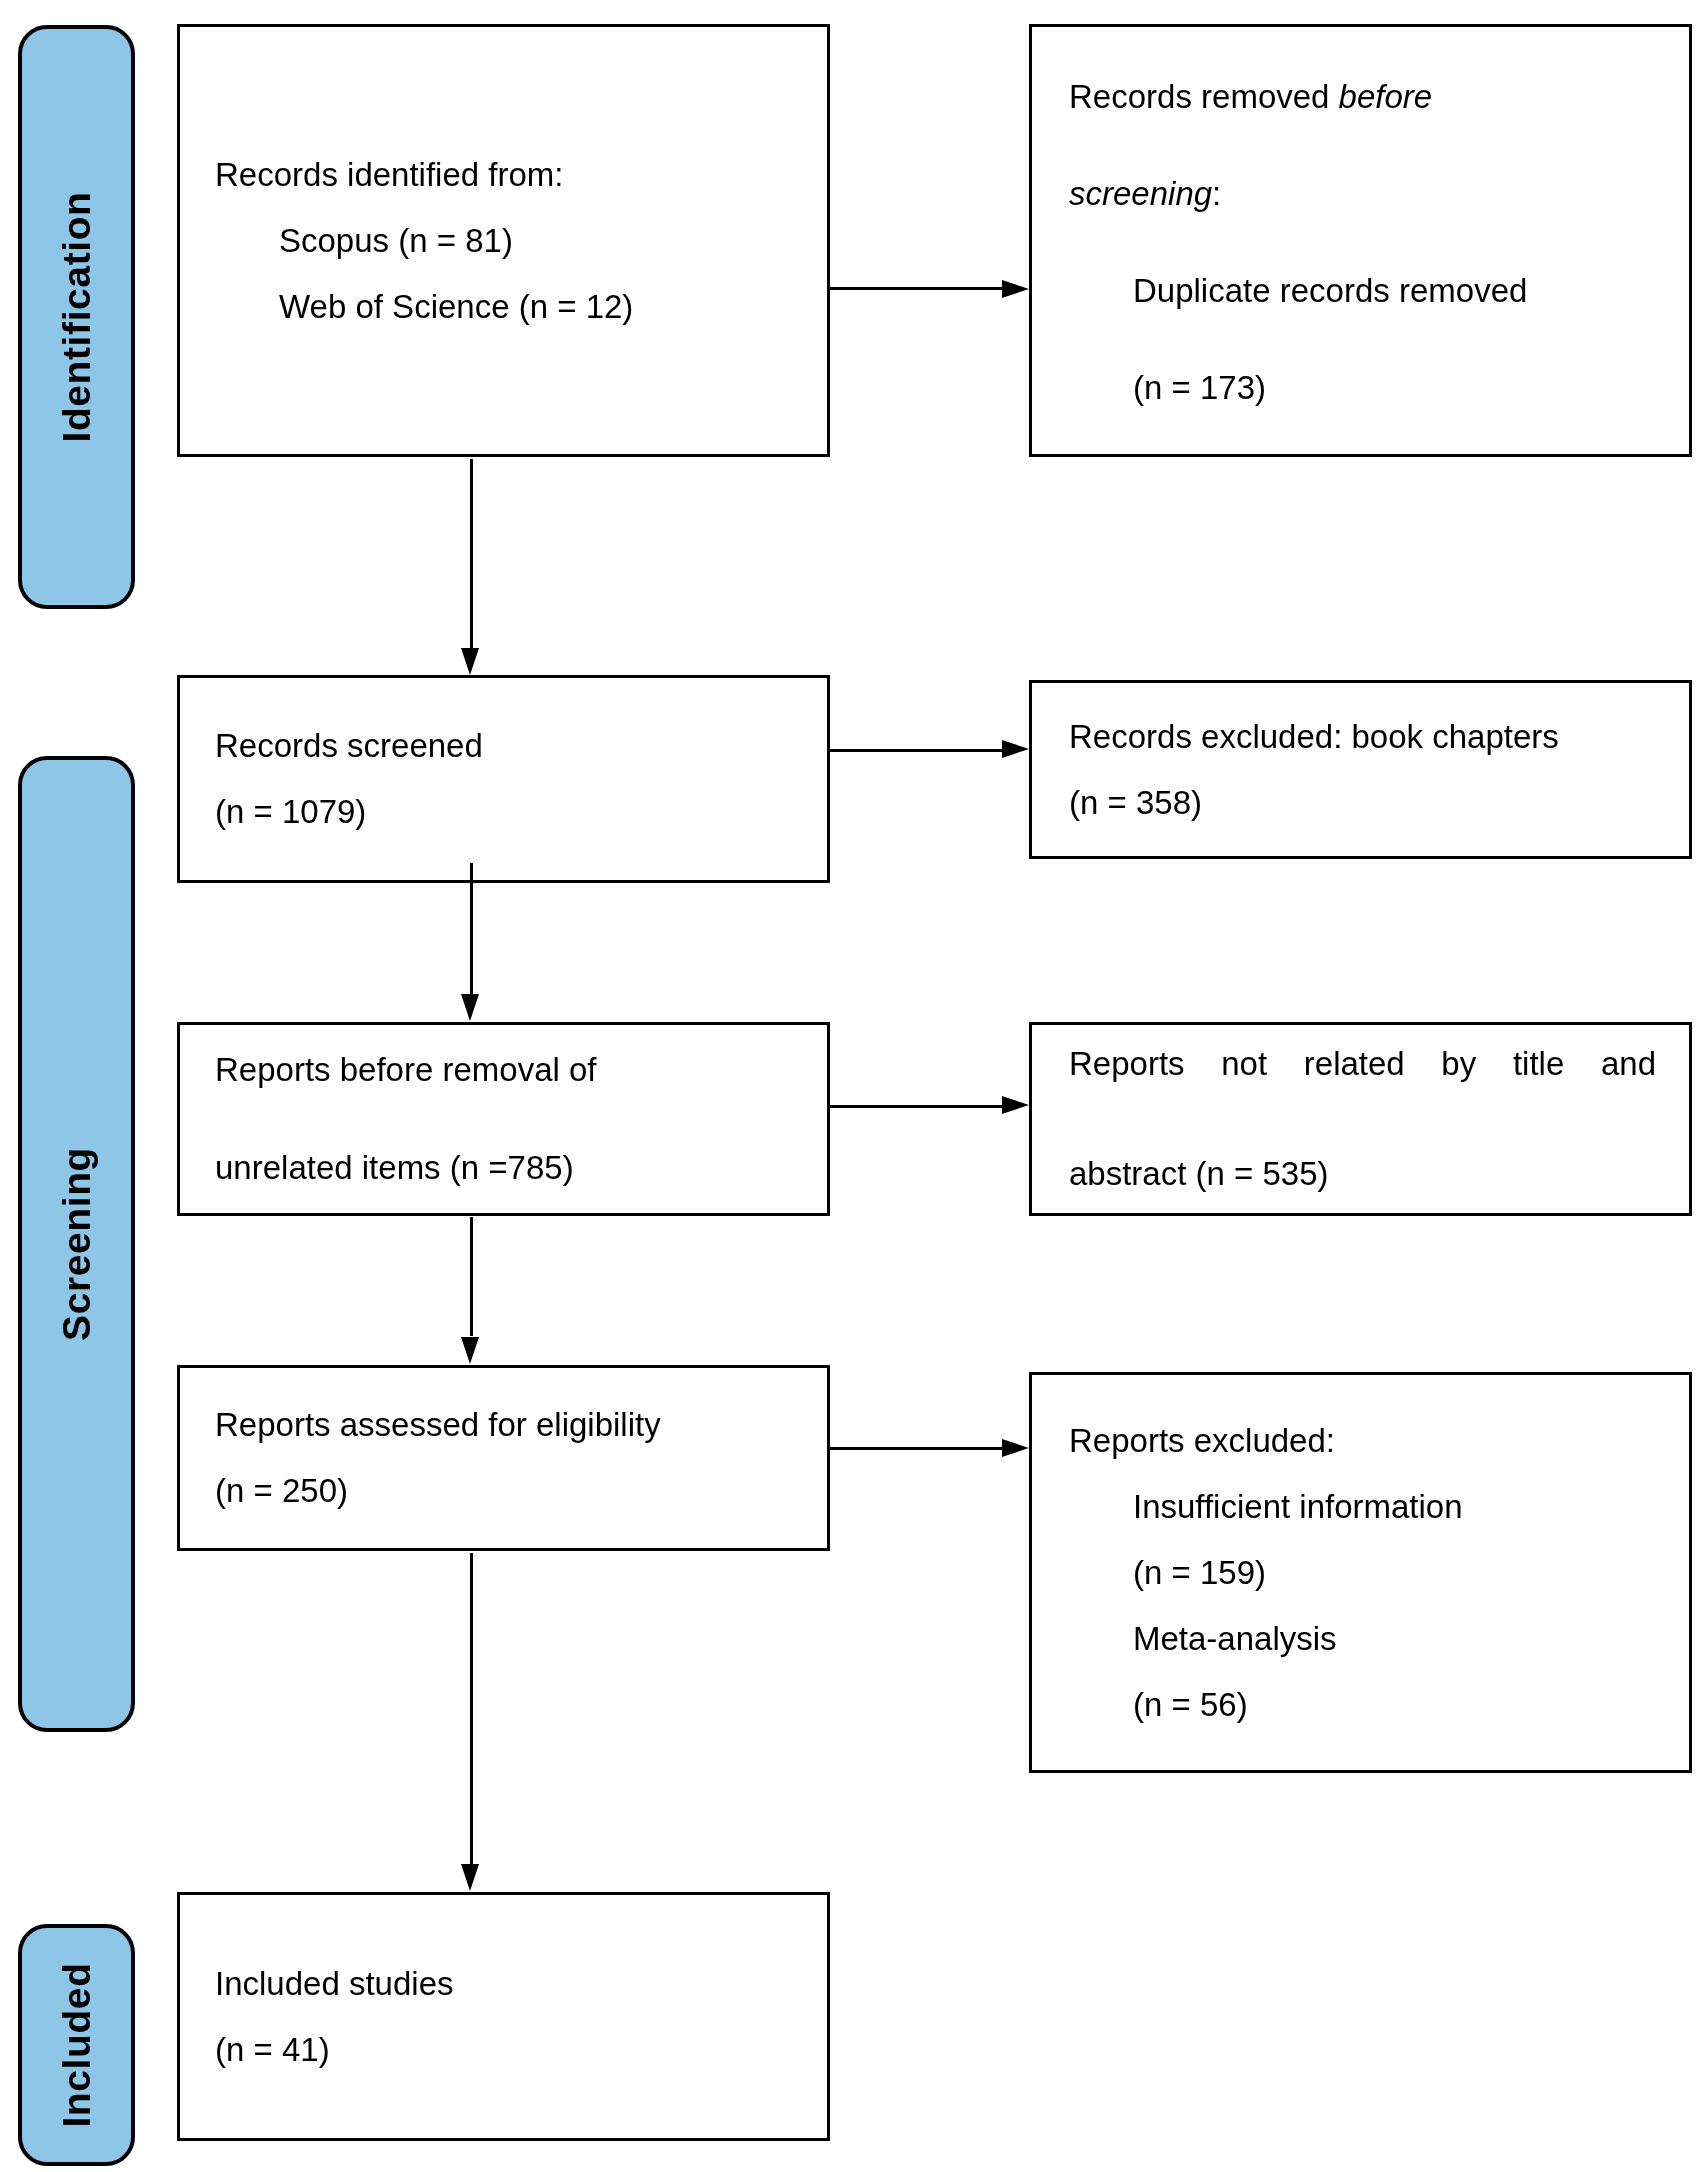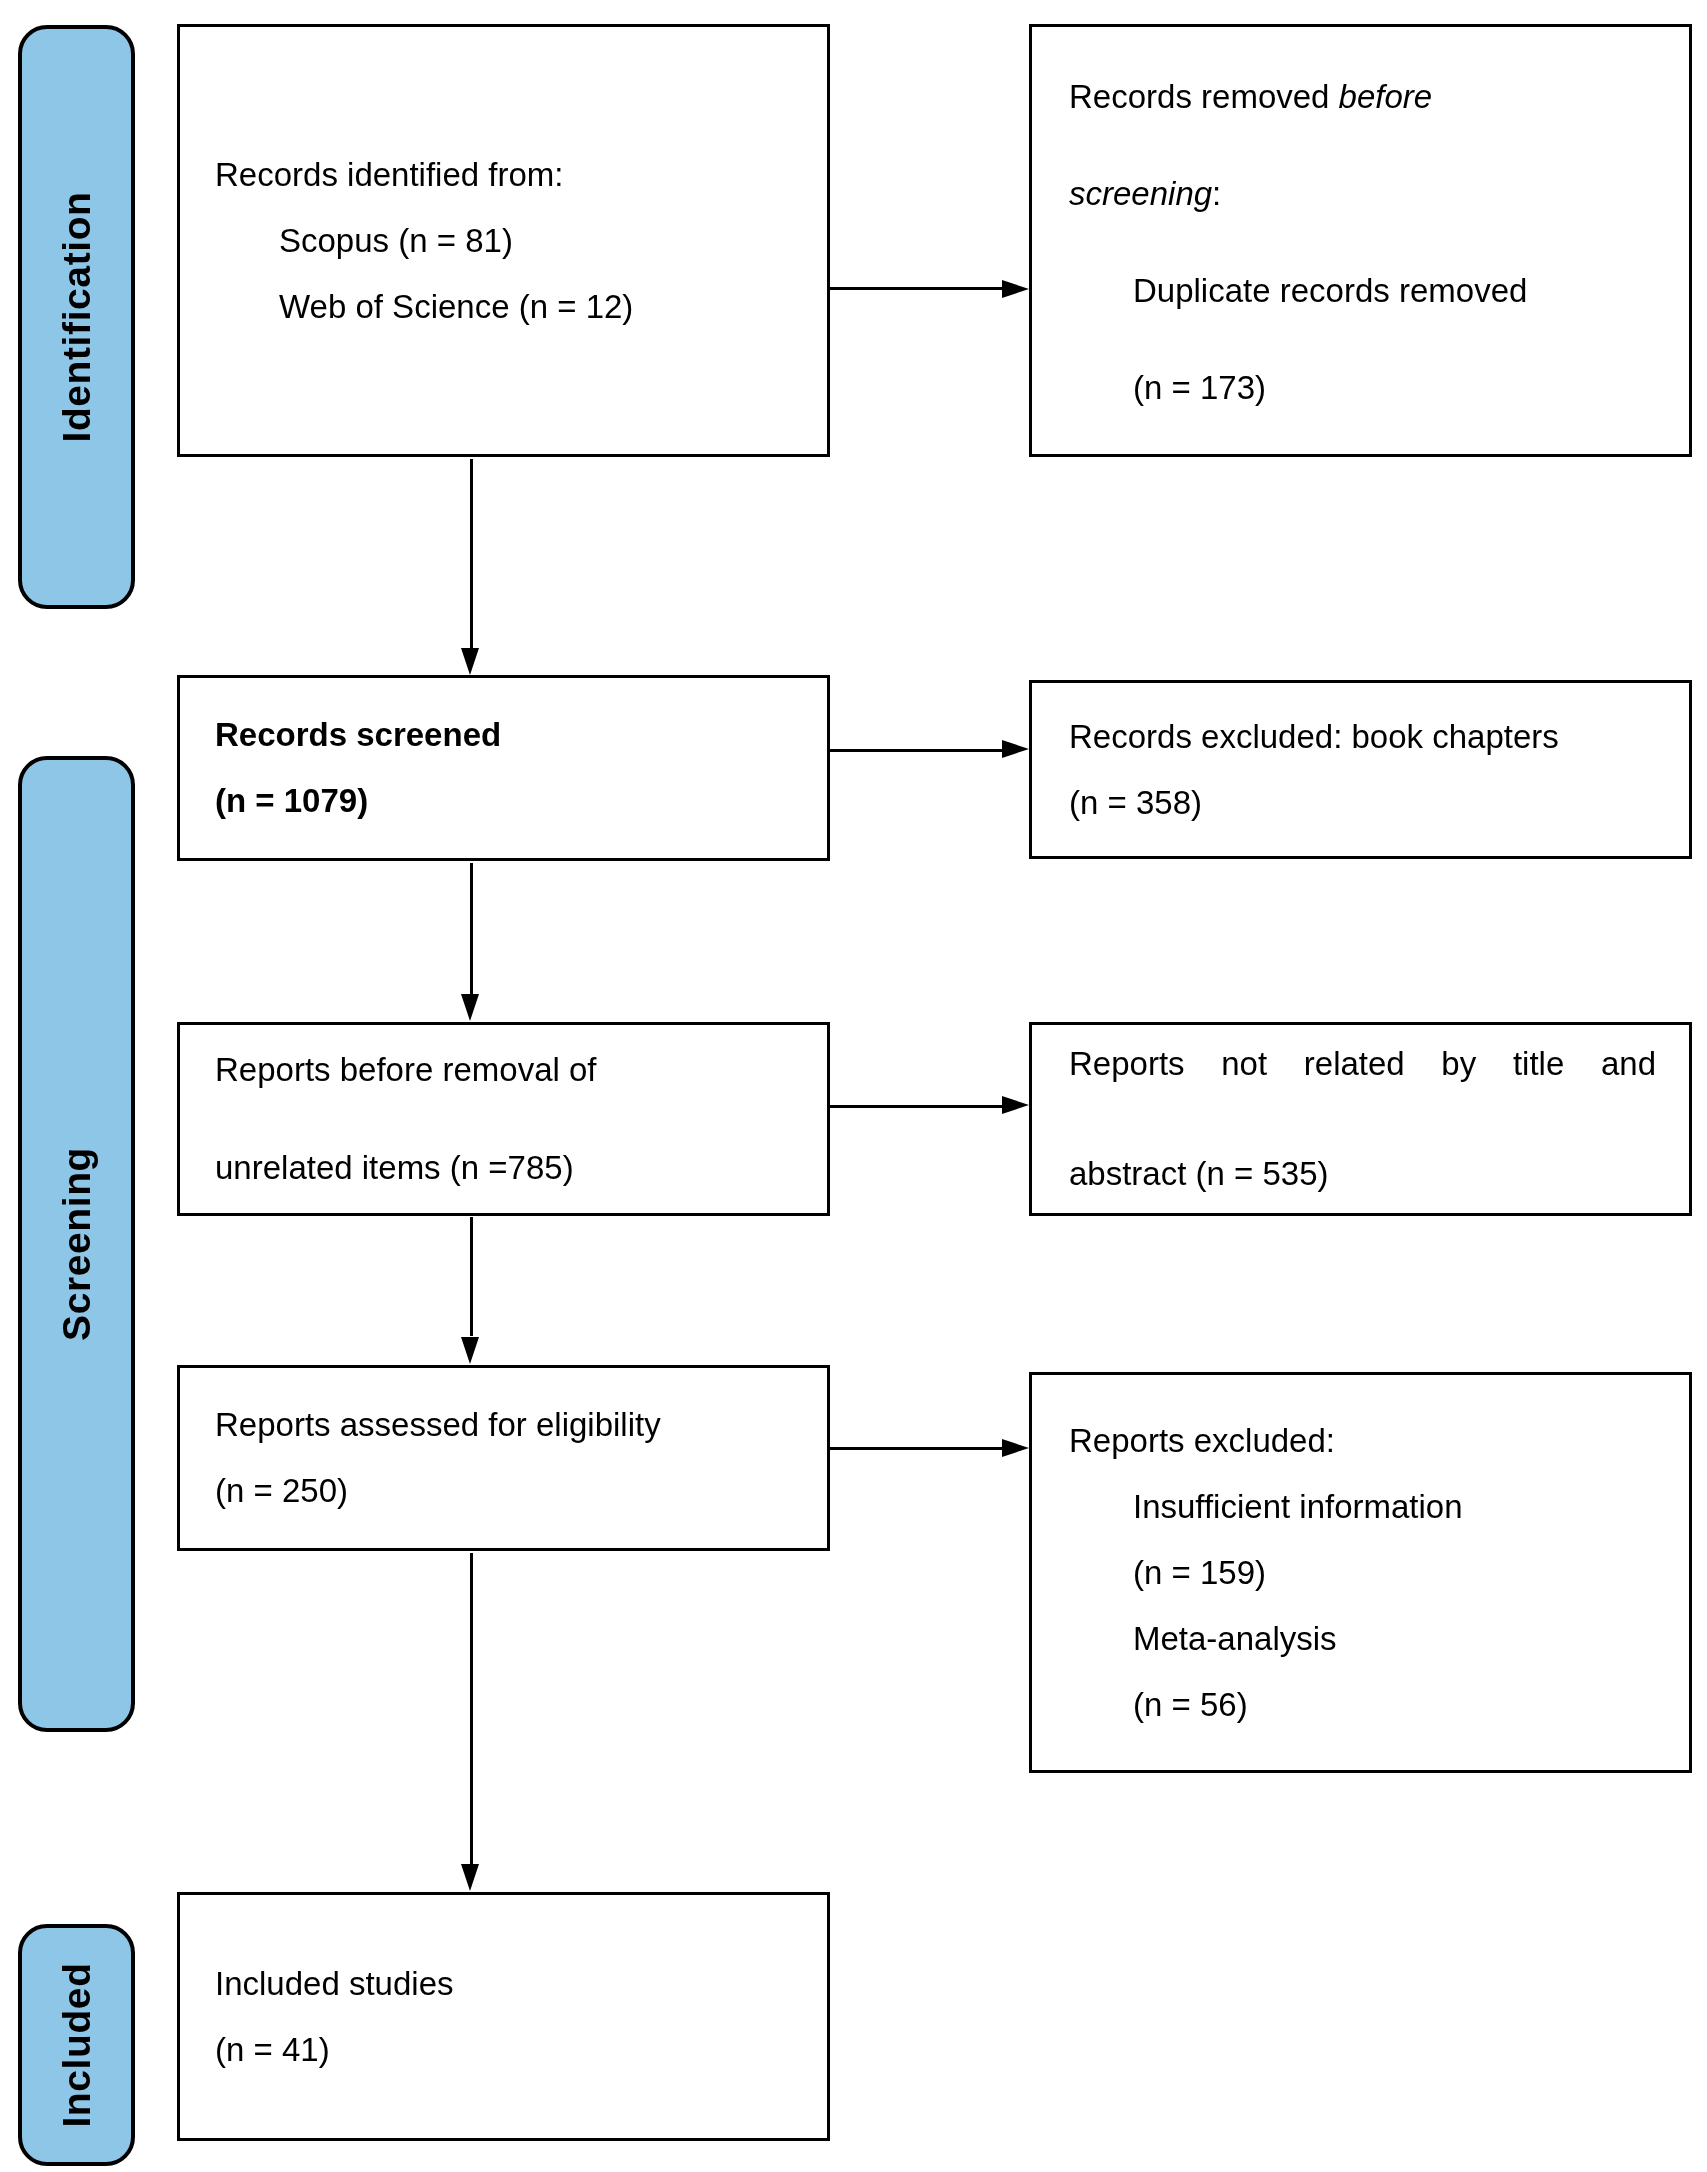--- a/index.html
+++ b/index.html
@@ -53,21 +53,21 @@
     line-height: 2.0;
   }
   .box p { margin: 0; }
   .box .ind { padding-left: 64px; }
 
   .col-left  { left: 177px;  width: 653px; }
   .col-right { left: 1029px; width: 663px; }
 
   #box-records-identified     { top: 24px;   height: 433px; padding: 12px 18px 12px 35px; }
   #box-records-removed        { top: 24px;   height: 433px; padding: 12px 18px 8px 37px; gap: 31px; }
-  #box-records-screened       { top: 675px; height: 186px; padding: 6px 18px 6px 35px; font-weight: bold; }
+  #box-records-screened       { top: 675px; height: 208px; padding: 6px 18px 6px 35px; }
   #box-records-excluded       { top: 680px; height: 179px; padding: 6px 18px 6px 37px; }
   #box-reports-before-removal { top: 1022px; height: 194px; padding: 6px 18px 6px 35px; gap: 32px; }
   #box-reports-not-related    { top: 1022px; height: 194px; padding: 6px 33px 6px 37px; gap: 44px; }
   #box-reports-assessed       { top: 1365px; height: 186px; padding: 6px 18px 6px 35px; }
   #box-reports-excluded       { top: 1360px; height: 401px; padding: 12px 18px 12px 37px; margin-top: 12px; }
   #box-included-studies       { top: 1892px; height: 249px; padding: 6px 18px 6px 35px; }
 
   
   .stretch {
     text-align: justify;

